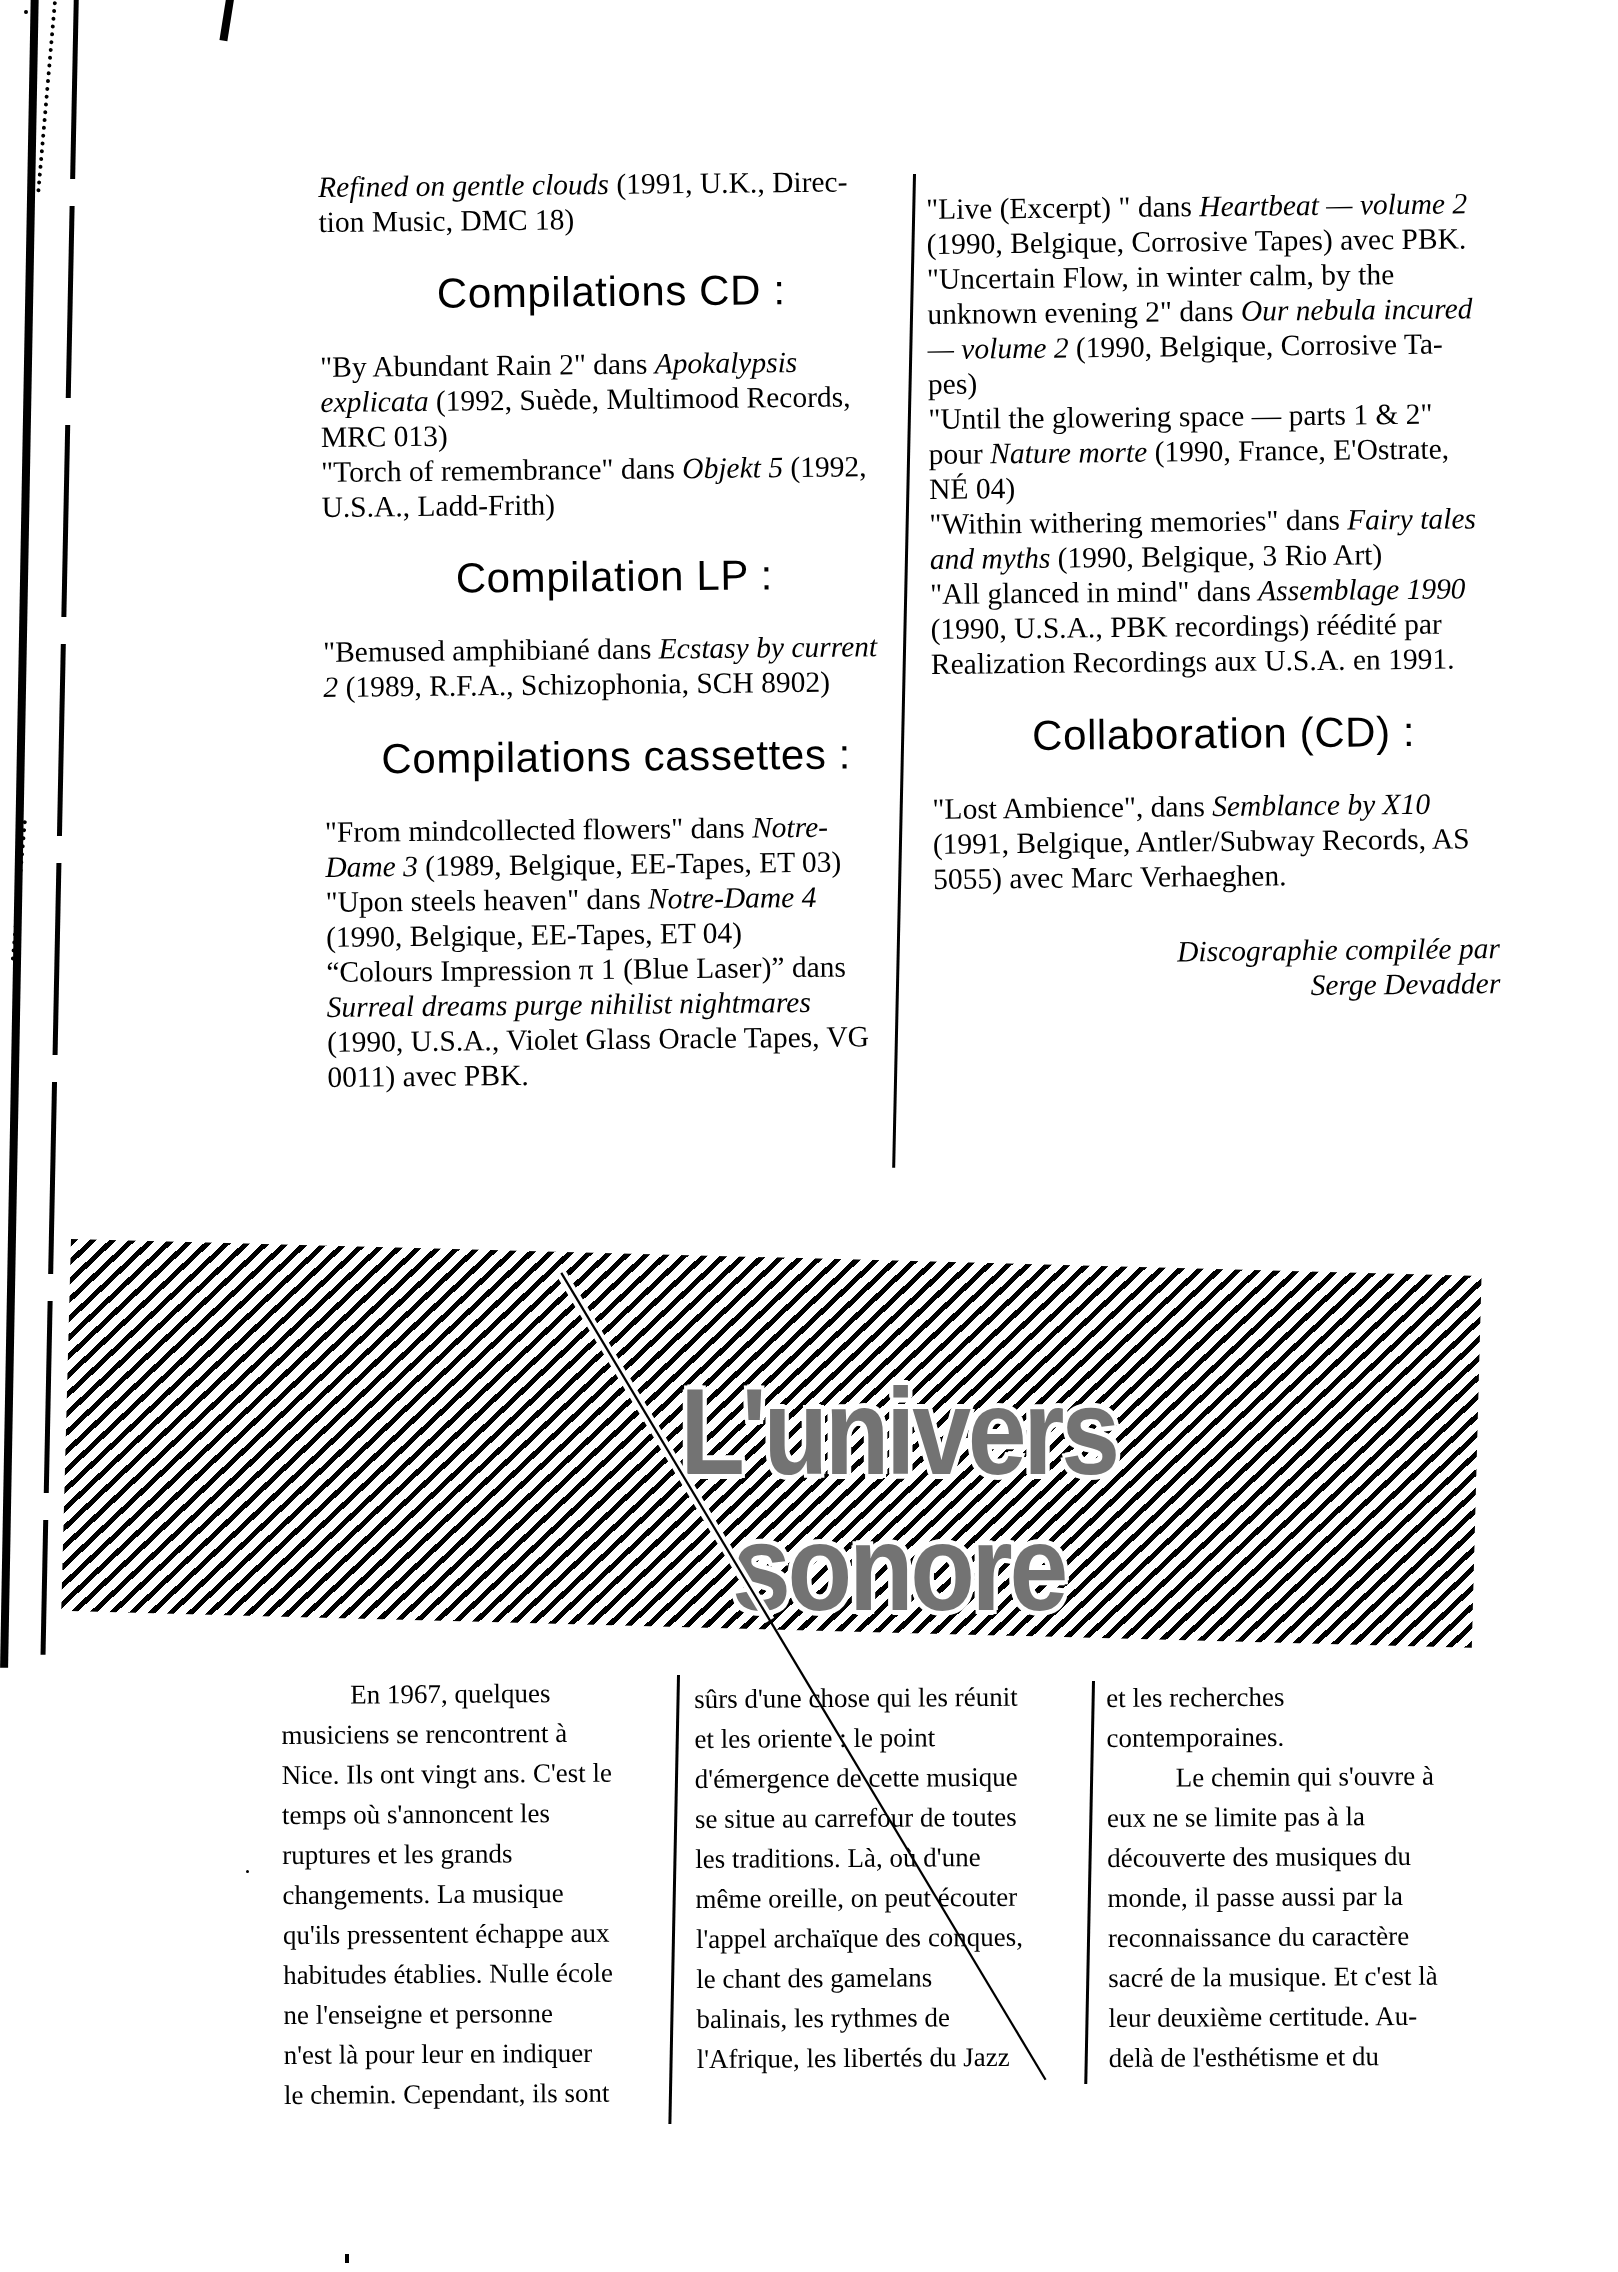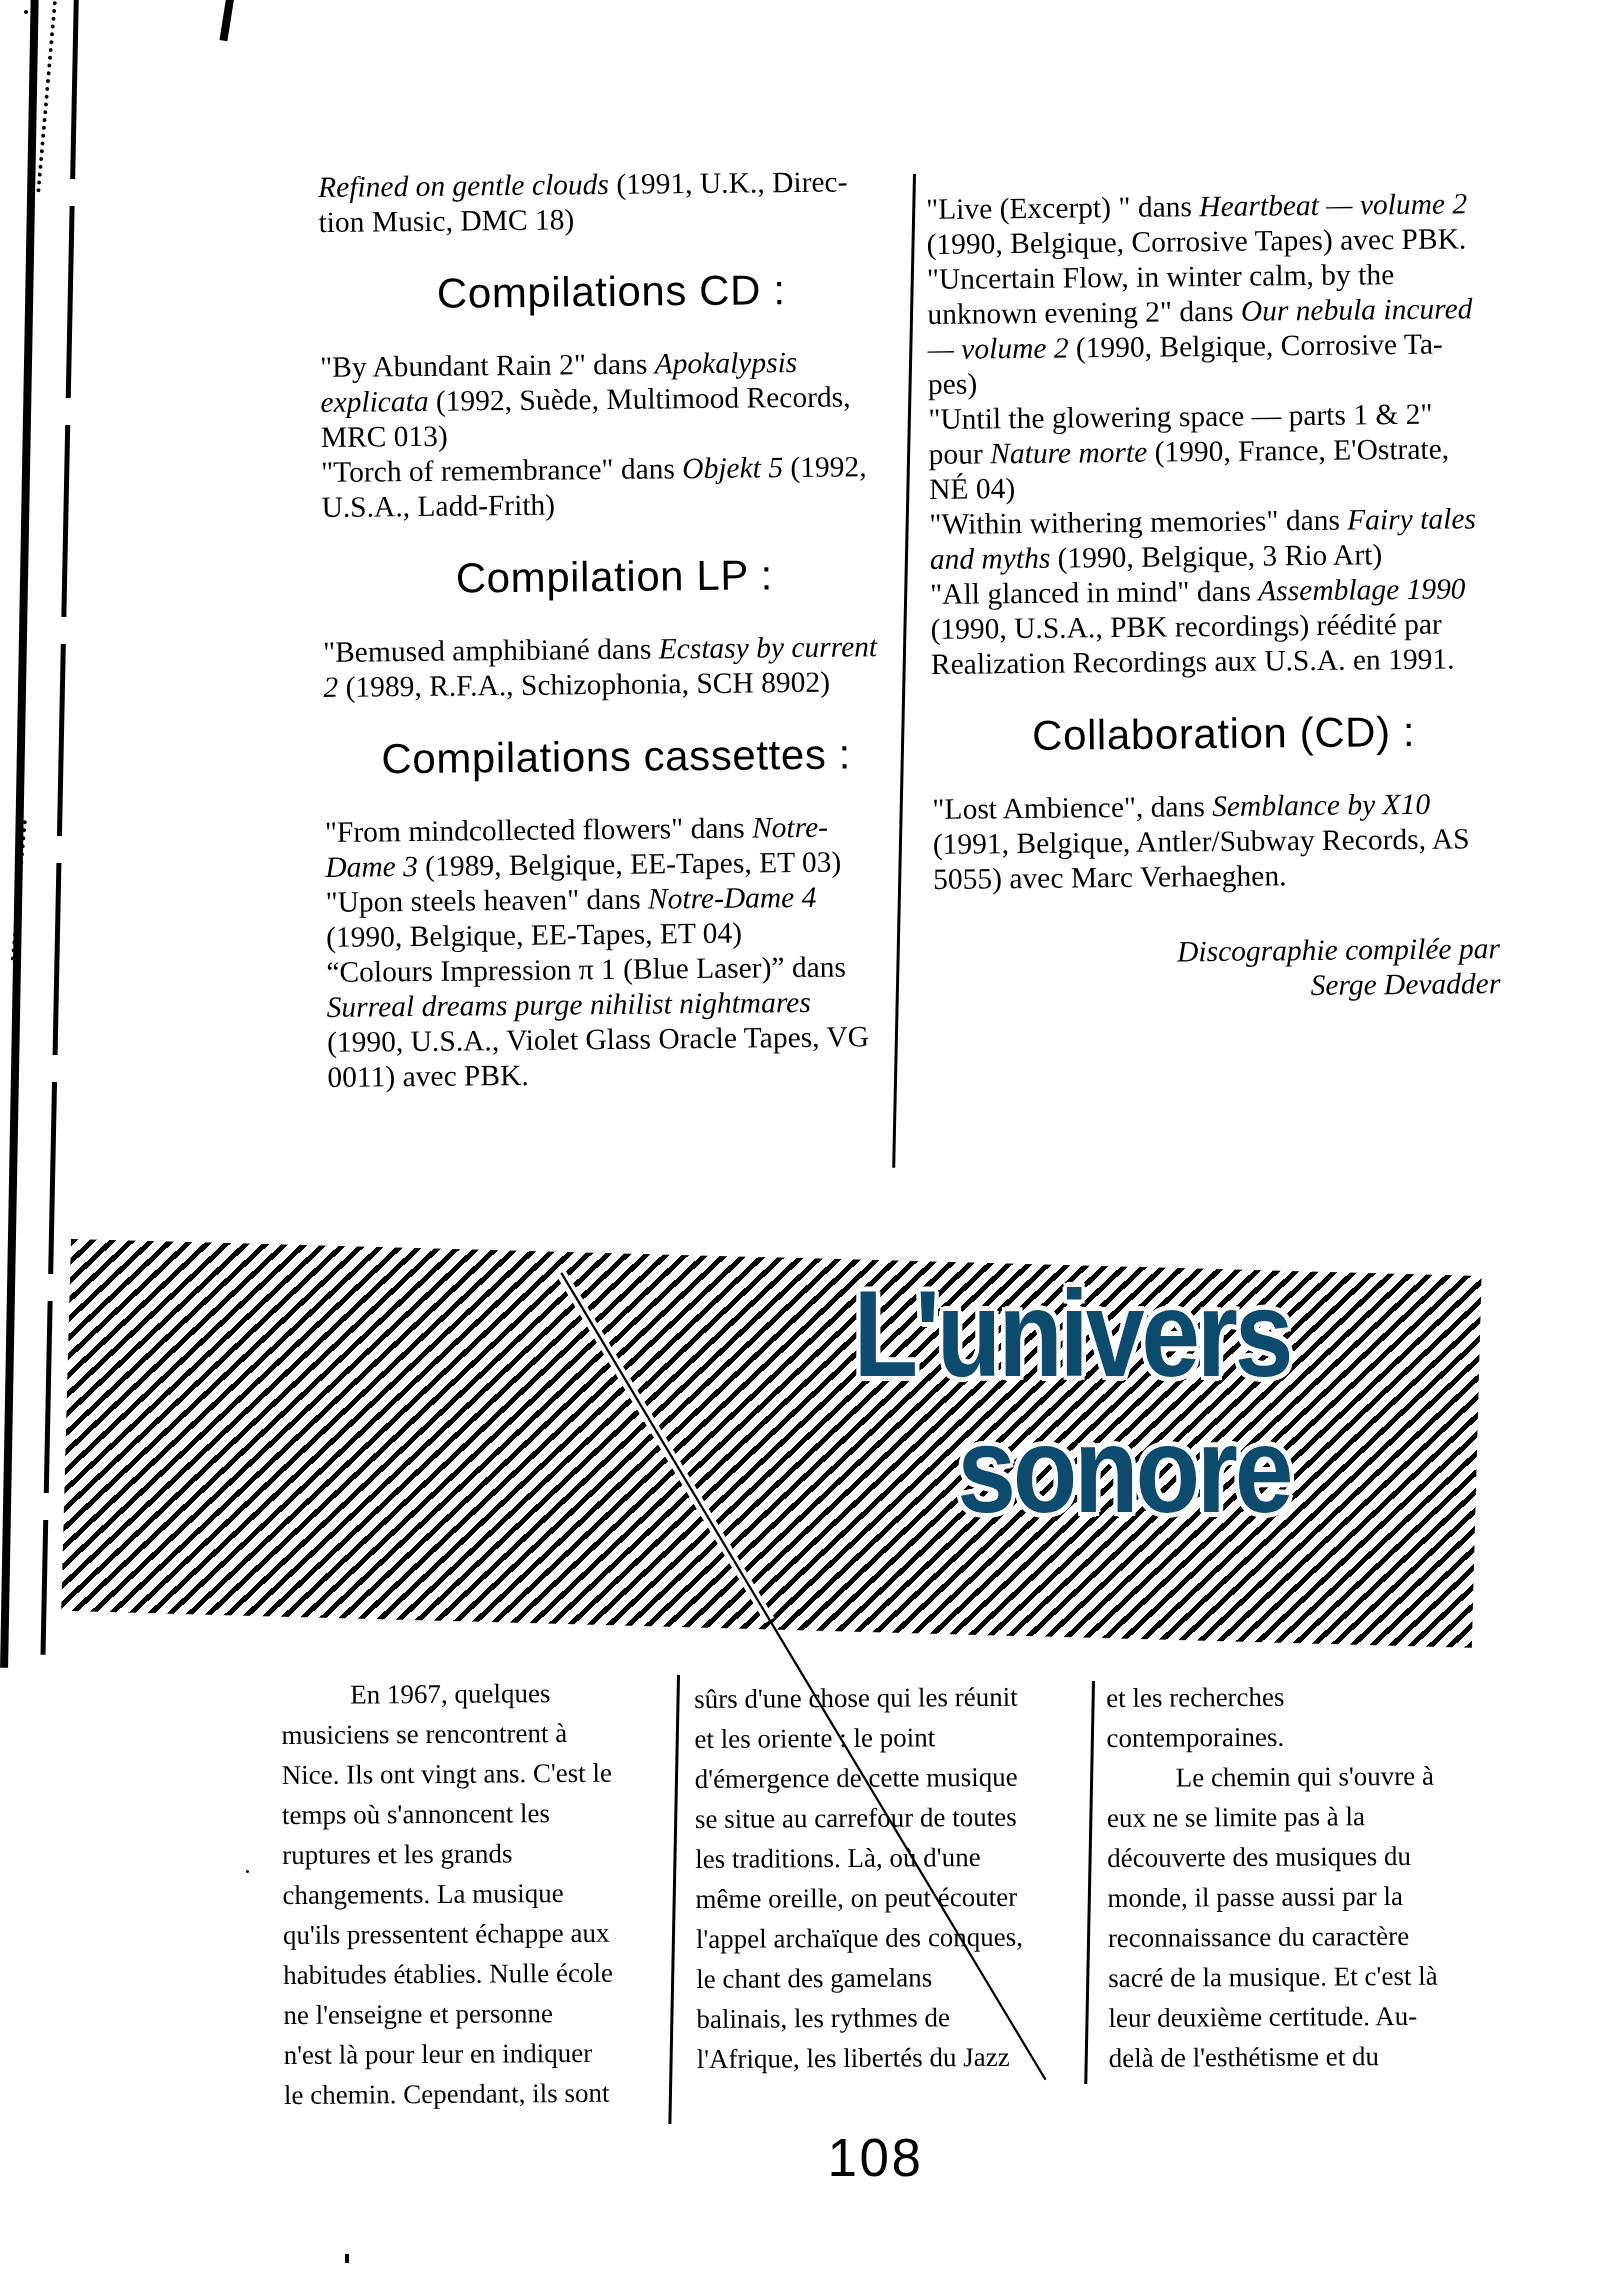--- a/index.html
+++ b/index.html
@@ -17,23 +17,23 @@
   .it{font-style:italic;}
   .dheading{font-family:"Liberation Sans", sans-serif;font-size:42px;line-height:58px;
             text-align:center;margin:26px 0;letter-spacing:0.6px;}
   .entry{margin:0;}
   .signature{margin-top:40px;text-align:right;padding-right:18px;font-style:italic;}
   .vrule{position:absolute;width:3.2px;background:#000;}
   
   .banner-hatch{position:absolute;left:71px;top:1239px;width:1411px;height:372px;
     background:repeating-linear-gradient(135deg,#000 0 5.1px,transparent 5.1px 13.5px);
     transform:rotate(1.5deg);transform-origin:top left;z-index:2;}
-  .banner-title{position:absolute;left:443px;top:1266px;width:911px;text-align:right;
+  .banner-title{position:absolute;left:443px;top:1364px;width:911px;text-align:center;
     z-index:5;font-family:"Liberation Sans", sans-serif;font-weight:700;font-size:123px;
-    line-height:136px;letter-spacing:-3.8px;color:#0c4a6e;}
+    line-height:136px;letter-spacing:-3.8px;color:#737373;}
   .banner-title .tline{display:inline-block;transform:scaleX(.86);
     text-shadow:5.1px 0 0 #fff,-5.1px 0 0 #fff,0 5.1px 0 #fff,0 -5.1px 0 #fff,
                 3.8px 3.8px 0 #fff,-3.8px -3.8px 0 #fff,3.8px -3.8px 0 #fff,-3.8px 3.8px 0 #fff;}
   
   .art-col{position:absolute;font-size:27px;line-height:40px;white-space:nowrap;}
   .art-col .line.indent{padding-left:69px;}
   
   .page-number{position:absolute;left:744px;top:2127px;width:263px;text-align:center;
     font-family:"Liberation Sans", sans-serif;font-size:53px;letter-spacing:2.6px;}
   .fold-svg{position:absolute;left:0;top:0;z-index:6;pointer-events:none;}
@@ -175,16 +175,15 @@
       <div class="line indent">Le chemin qui s'ouvre à</div>
       <div class="line">eux ne se limite pas à la</div>
       <div class="line">découverte des musiques du</div>
       <div class="line">monde, il passe aussi par la</div>
       <div class="line">reconnaissance du caractère</div>
       <div class="line">sacré de la musique. Et c'est là</div>
       <div class="line">leur deuxième certitude. Au-</div>
       <div class="line">delà de l'esthétisme et du</div>
     </div>
 
-  <div class="page-number">108</div>
 
 </div>
 
 
 </body></html>

